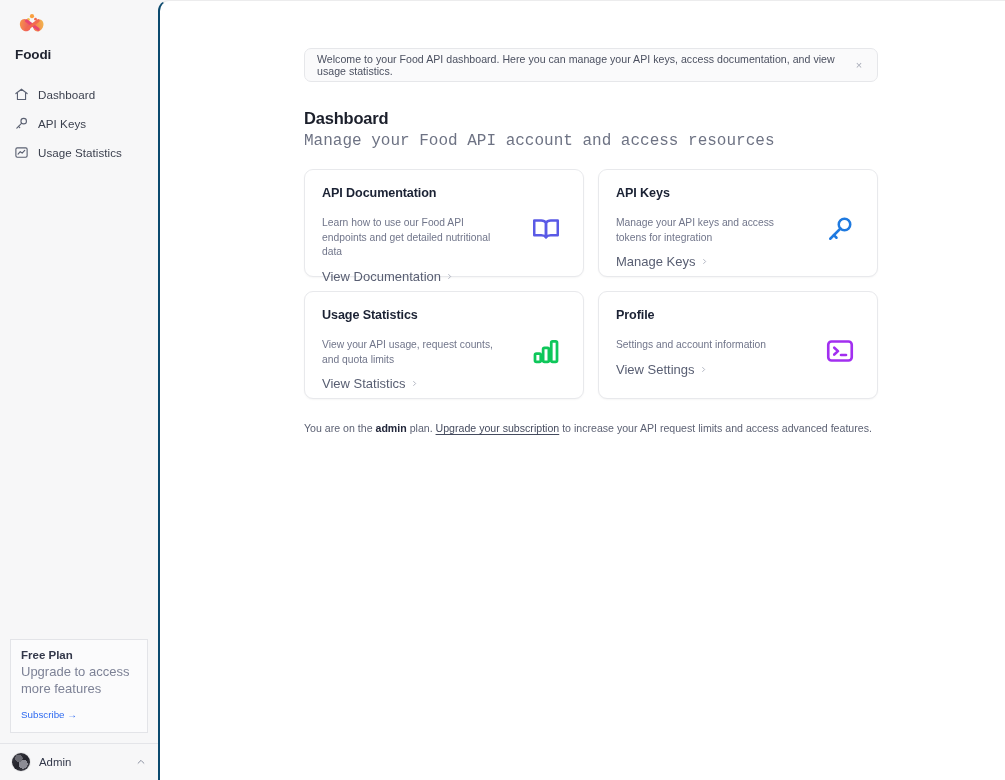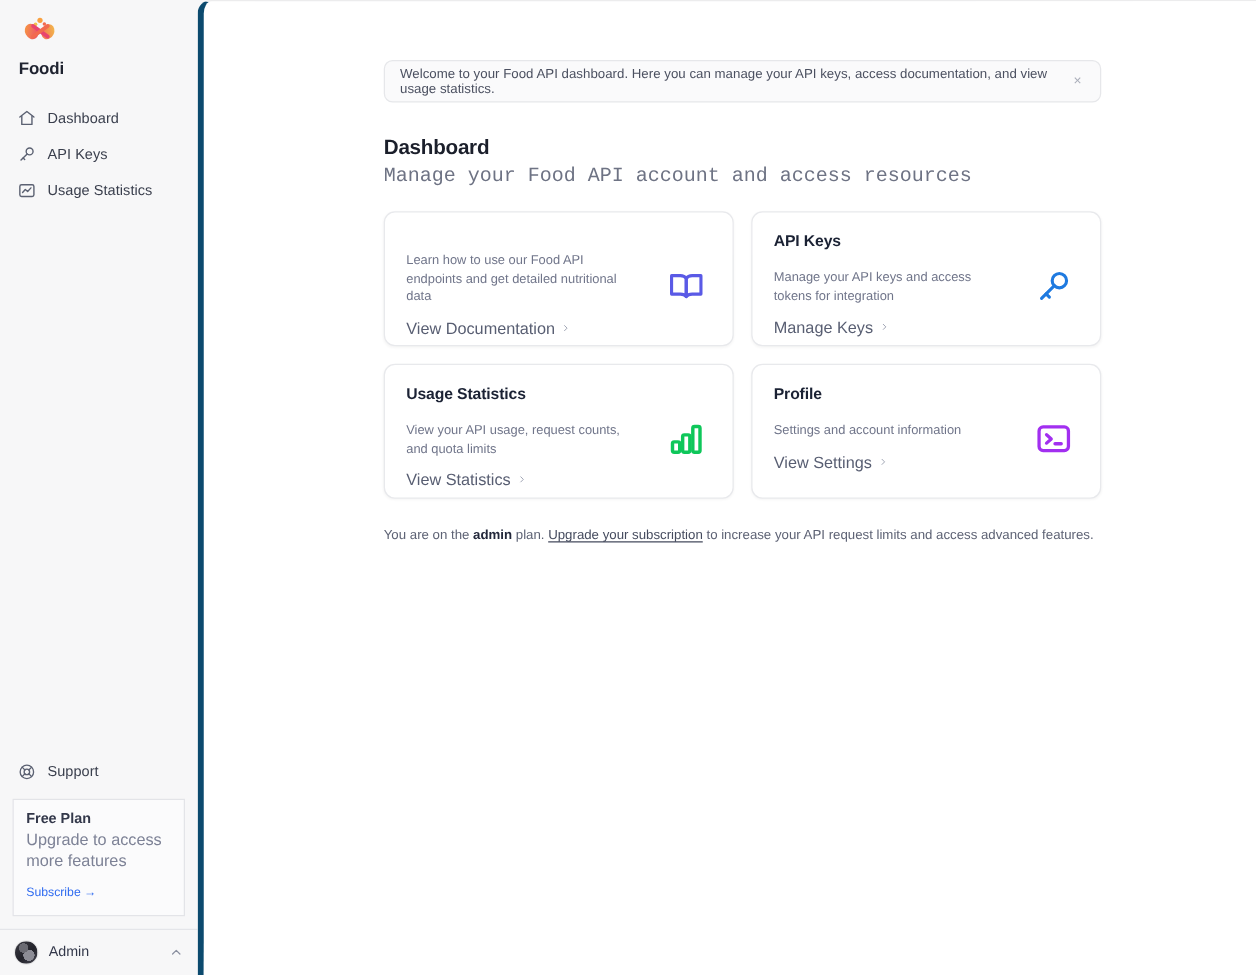--- a/index.html
+++ b/index.html
@@ -161,21 +161,21 @@
     display: flex; align-items: center; justify-content: center;
   }
   .caret svg { width: 10px; height: 10px; display: block; }
 
   
   .main {
     flex: 1 1 auto;
     height: 780px;
     background: #ffffff;
     border-top-left-radius: 11px;
-    border-left: 5px solid #0c4a6e;
+    border-left: 2px solid #0c4a6e;
     border-top: 1px solid #ececed;
     overflow: hidden;
     position: relative;
   }
 
   .content {
     padding: 47px 0 0 0;
   }
 
   .inner {
@@ -357,30 +357,20 @@
           </svg>
         </span>
         <span class="nav-label">Usage Statistics</span>
       </div>
 
 
     </nav>
 
     <div class="sidebar-spacer"></div>
 
-    <div class="support-row">
-      <span class="nav-icon">
-        <svg viewBox="0 0 24 24" fill="none" stroke="currentColor" stroke-width="1.7" stroke-linecap="round" stroke-linejoin="round">
-          <circle cx="12" cy="12" r="8.6"></circle>
-            <circle cx="12" cy="12" r="3.5"></circle>
-          <path d="M5.9 5.9 9.5 9.5M18.1 5.9 14.5 9.5M5.9 18.1 9.5 14.5M18.1 18.1 14.5 14.5"></path>
-        </svg>
-      </span>
-      <span class="nav-label">Support</span>
-    </div>
 
     <div class="plan-card">
       <div class="plan-title">Free Plan</div>
       <div class="plan-sub">Upgrade to access more features</div>
       <div class="plan-link">Subscribe →</div>
     </div>
 
     <div class="sidebar-divider"></div>
 
     <div class="user-row">
@@ -403,20 +393,21 @@
           <span class="banner-text">Welcome to your Food API dashboard. Here you can manage your API keys, access documentation, and view usage statistics.</span>
           <span class="banner-close">×</span>
         </div>
 
         <h1 class="page-title">Dashboard</h1>
         <div class="page-sub">Manage your Food API account and access resources</div>
 
         <div class="grid">
 
           <div class="card">
+            <div class="card-title">API Documentation</div>
             <div class="card-desc">Learn how to use our Food API endpoints and get detailed nutritional data</div>
             <div class="card-link">
               <span>View Documentation</span>
               <span class="chev">
                 <svg viewBox="0 0 24 24" fill="none" stroke="currentColor" stroke-width="2.6" stroke-linecap="round" stroke-linejoin="round">
                     <path d="M9 5l7 7-7 7"></path>
                   </svg>
               </span>
             </div>
             <span class="card-icon">

